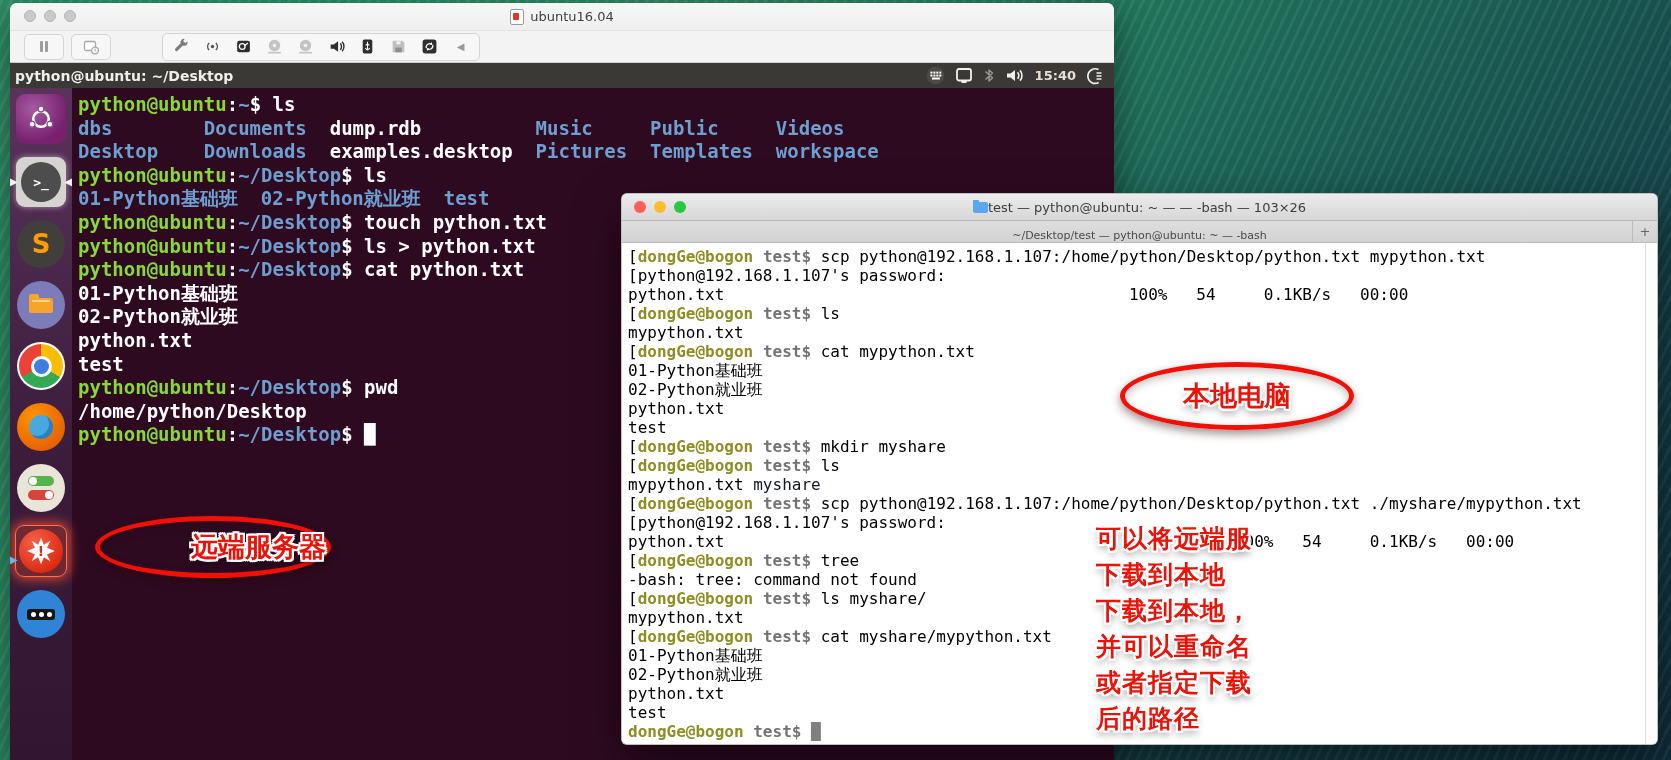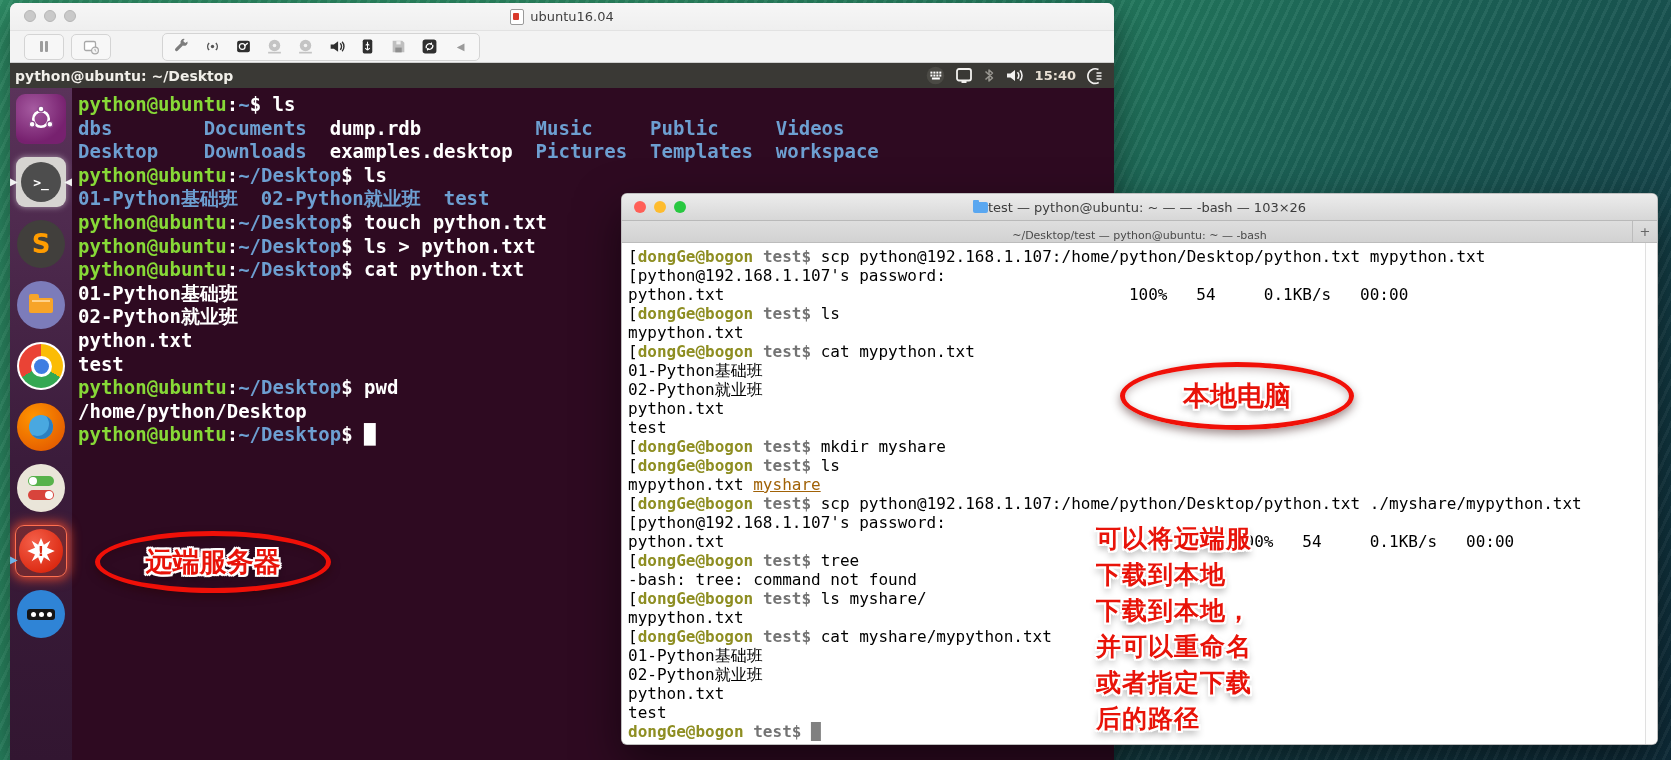--- a/index.html
+++ b/index.html
@@ -97,31 +97,31 @@
     position:relative;display:flex;align-items:flex-end;justify-content:center;}
   .tab-title{font-size:11px;color:#4a4a4a;}
   .new-tab{position:absolute;right:0;top:0;bottom:0;width:24px;border-left:1px solid #bcbcbc;
     display:flex;align-items:center;justify-content:center;color:#666;font-size:13px;}
   .mac-content{position:relative;height:503px;background:#fff;padding:4px 0 0 6px;
     font:16px/19px "DejaVu Sans Mono",monospace;color:#000;overflow:hidden;}
   .mac-content .tline{white-space:pre;height:19px;}
   .seg-k{color:#000;}
   .seg-o{color:#8e8e22;font-weight:bold;}
   .seg-r{color:#737373;font-weight:bold;}
-  .seg-u{color:#a16207;text-decoration:underline;}
+  .seg-u{color:#0f172a;}
   .seg-curg{color:#808080;}
   .mac-scrollbar{position:absolute;right:0;top:0;bottom:0;width:11px;background:#fdfdfd;border-left:1px solid #e0e0e0;}
   
   .redtext{color:#e81309;font-weight:bold;
     text-shadow:-2px -2px 0 #fff,2px -2px 0 #fff,-2px 2px 0 #fff,2px 2px 0 #fff,
                 -2px 0 0 #fff,2px 0 0 #fff,0 -2px 0 #fff,0 2px 0 #fff,0 5px 7px rgba(0,0,0,.45);}
   .oval{position:absolute;border:5px solid #f01008;border-radius:50%;z-index:60;
     box-shadow:0 4px 10px rgba(40,0,0,.45),inset 0 3px 8px rgba(40,0,0,.25);
     display:flex;align-items:center;justify-content:center;}
-  .oval-remote{left:95px;top:531px;width:226px;height:52px;}
+  .oval-remote{left:95px;top:516px;width:226px;height:52px;justify-content:flex-end;}
   .oval-local{left:1120px;top:362px;width:224px;height:58px;}
   .oval .redtext{font-size:27px;}
   .notes{position:absolute;left:1096px;top:521px;z-index:60;}
   .notes .note-line{font-size:25px;line-height:36px;letter-spacing:1px;}
 </style>
 </head>
 <body>
 
 <div class="wallpaper"></div>
 

